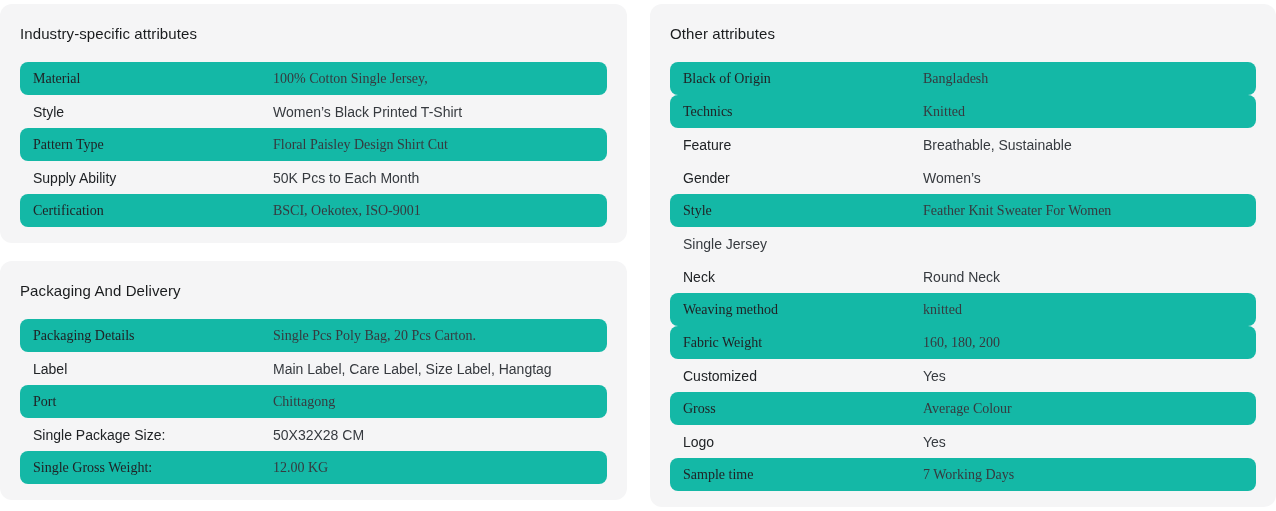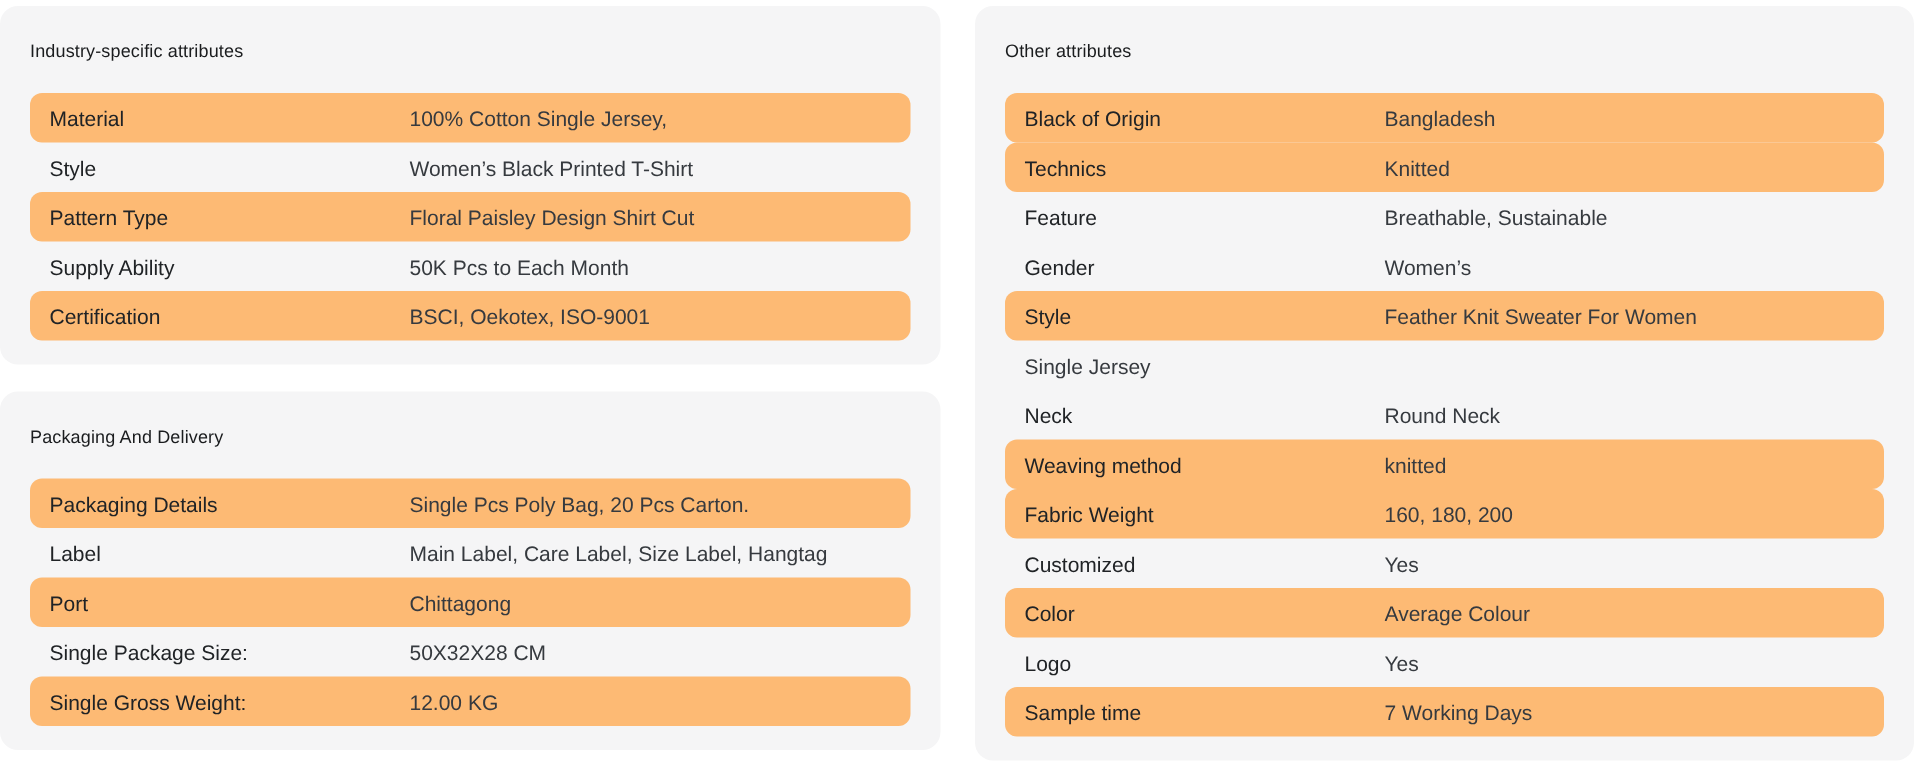--- a/index.html
+++ b/index.html
@@ -26,41 +26,42 @@
     row-gap: 18px;
   }
   .card {
     background: #f5f5f6;
     border-radius: 12px;
     padding: 18px 20px 16px 20px;
     box-sizing: border-box;
   }
   .card-title {
     margin: 0 0 16px 0;
-    font-size: 12px;
+    font-size: 15px;
     line-height: 24px;
     font-weight: 500;
     color: #1a1c1e;
     letter-spacing: 0.1px;
   }
   .rows {
     display: flex;
     flex-direction: column;
   }
   .row {
     height: 33px;
     display: flex;
     align-items: center;
     padding: 0 13px;
     border-radius: 8px;
     font-size: 14px;
     line-height: 20px;
   }
   .row.stripe-white {
-    background: #fdba74;
+    background: #14b8a6;
+    font-family: Liberation Serif, serif;
   }
   .row .label {
     flex: 0 0 240px;
     color: #202326;
   }
   .row .value {
     flex: 1;
     color: #363a3f;
     white-space: nowrap;
     overflow: hidden;
@@ -159,21 +160,21 @@
           </div>
           <div class="row stripe-white">
             <span class="label">Fabric Weight</span>
             <span class="value">160, 180, 200</span>
           </div>
           <div class="row">
             <span class="label">Customized</span>
             <span class="value">Yes</span>
           </div>
           <div class="row stripe-white">
-            <span class="label">Color</span>
+            <span class="label">Gross</span>
             <span class="value">Average Colour</span>
           </div>
           <div class="row">
             <span class="label">Logo</span>
             <span class="value">Yes</span>
           </div>
           <div class="row stripe-white">
             <span class="label">Sample time</span>
             <span class="value">7 Working Days</span>
           </div>

